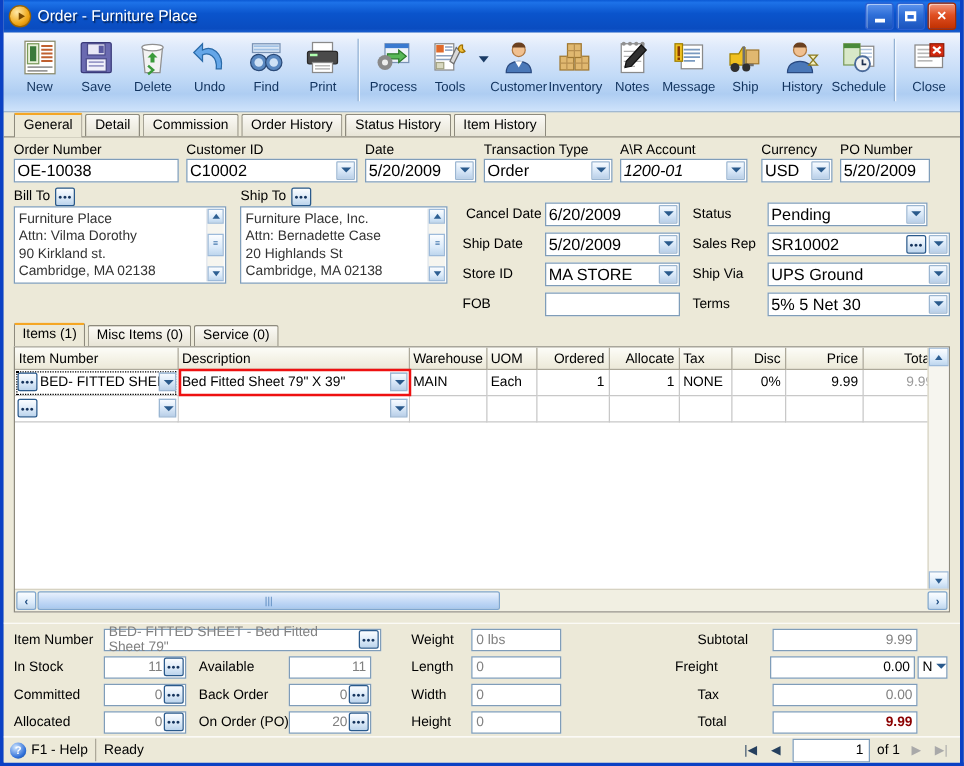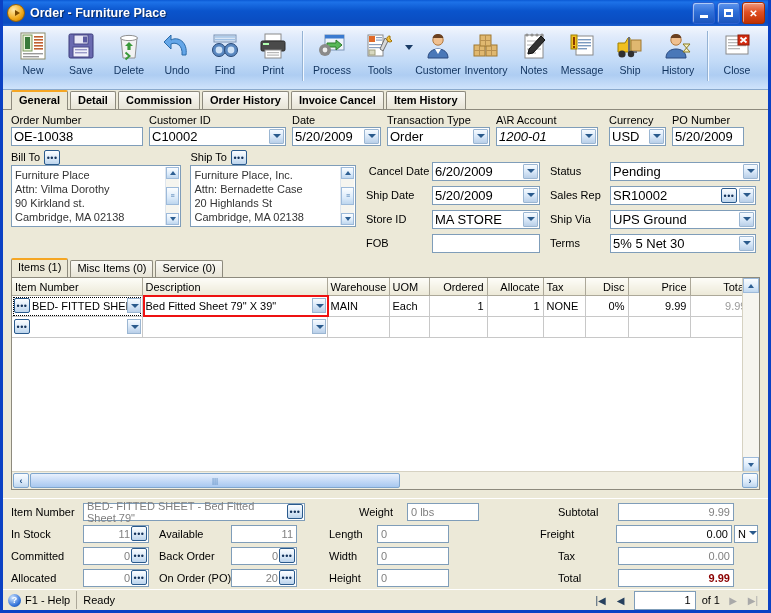--- a/index.html
+++ b/index.html
@@ -32,21 +32,21 @@
     margin-right:5px;flex:0 0 16px;
   }
   .titlebar .tb-icon:after{
     content:"";width:0;height:0;
     border-left:5px solid #7a4a00;
     border-top:3.5px solid transparent;
     border-bottom:3.5px solid transparent;
     margin-left:2px;
   }
   .titlebar .tb-title{
-    color:#fff;font-weight:bold;font-size:12.5px;
+    color:#fff;font-weight:normal;font-size:12.5px;
     text-shadow:1px 1px 1px rgba(0,0,0,.55);
     white-space:nowrap;
   }
   .tb-buttons{position:absolute;right:3px;top:2px;display:flex;gap:2px;}
   .tb-btn{
     width:21px;height:20px;border:1px solid #2a5fd0;border-radius:3px;
     display:flex;align-items:center;justify-content:center;
     color:#fff;font-size:10px;font-weight:bold;
     background:linear-gradient(to bottom,#5f96ee,#2f6fd8 45%,#1b54bd);
     box-shadow:inset 1px 1px 0 rgba(255,255,255,.5);
@@ -72,21 +72,21 @@
   .dropdown-caret{width:10px;height:52px;display:flex;align-items:center;justify-content:center;}
   .dropdown-caret:after{
     content:"";width:0;height:0;border-left:4px solid transparent;border-right:4px solid transparent;
     border-top:5px solid #1b3c66;margin-bottom:16px;
   }
   
   .tabstrip{
     flex:0 0 19px;display:flex;align-items:flex-end;
     padding-left:8px;background:#ece9d8;
     border-bottom:1px solid #8d8a7d;
-    position:relative;z-index:1;font-weight:bold;
+    position:relative;z-index:1;
   }
   .tab{
     height:17px;line-height:16px;padding:0 7px;
     font-size:11px;color:#000;
     border:1px solid #8d8a7d;border-bottom:none;
     background:linear-gradient(to bottom,#fbfaf6,#e7e4d6);
     margin-right:2px;border-radius:2px 2px 0 0;
     white-space:nowrap;
   }
   .tab.active{
@@ -491,20 +491,37 @@
         <svg width="28" height="28" viewBox="0 0 28 28">
           <circle cx="12" cy="8" r="5.2" fill="#f0c090" stroke="#b07840"></circle>
           <path d="M12 2 a5.5 5.5 0 0 1 5.5 4 H6.5 A5.5 5.5 0 0 1 12 2z" fill="#6a4020"></path>
           <path d="M2 26 c0-6 4.5-9 10-9 s10 3 10 9z" fill="#4a78b8" stroke="#2a4a80"></path>
           <path d="M19 12 h7 l-3.5 4 3.5 4 h-7 l3.5 -4 z" fill="#f5f0c0" stroke="#8a7a20"></path>
         </svg>
       </div>
       <div class="lbl">History</div>
     </div>
 
+    <div class="tbtn">
+      <div class="ic">
+        <svg width="30" height="28" viewBox="0 0 30 28">
+          <rect x="14" y="5" width="13" height="16" fill="#fff" stroke="#8a8a8a"></rect>
+          <g fill="#b0c4de">
+              <rect x="15.5" y="7" width="10" height="1.2"></rect>
+              <rect x="15.5" y="10" width="10" height="1.2"></rect>
+              <rect x="15.5" y="13" width="10" height="1.2"></rect>
+            </g>
+          <rect x="3" y="3" width="13" height="17" fill="#d8e8c8" stroke="#7a9a5a"></rect>
+          <rect x="3" y="3" width="13" height="3.5" fill="#4a8a3a"></rect>
+          <circle cx="18" cy="19" r="6" fill="#f2f2f2" stroke="#4a6a9a" stroke-width="1.5"></circle>
+          <path d="M18 15.5 v4 h3" stroke="#203050" stroke-width="1.4" fill="none"></path>
+        </svg>
+      </div>
+      <div class="lbl">Schedule</div>
+    </div>
 
     <div class="tb-sep"></div>
 
     <div class="tbtn">
       <div class="ic">
         <svg width="28" height="28" viewBox="0 0 28 28">
           <rect x="3" y="4" width="22" height="18" fill="#fff" stroke="#8a8a8a"></rect>
           <g fill="#b8b8b8">
               <rect x="5" y="7" width="18" height="1.3"></rect>
               <rect x="5" y="10" width="18" height="1.3"></rect>
@@ -517,21 +534,21 @@
       </div>
       <div class="lbl">Close</div>
     </div>
   </div>
 
   <div class="tabstrip">
     <div class="tab active">General</div>
     <div class="tab">Detail</div>
     <div class="tab">Commission</div>
     <div class="tab">Order History</div>
-    <div class="tab">Invoice Cancel</div>
+    <div class="tab">Status History</div>
     <div class="tab">Item History</div>
   </div>
 
   <div class="panel">
 
     <div class="row" style="align-items:flex-start;">
       <div style="width:138px;">
         <div class="fld-label">Order Number</div>
         <div class="inp" style="width:132px;">OE-10038</div>
       </div>
@@ -636,21 +653,21 @@
         </div>
         <div class="row">
           <span class="fld-label" style="width:66px;">FOB</span>
           <span class="inp" style="width:108px;"></span>
         </div>
       </div>
 
       <div style="margin-left:10px;margin-top:12px;">
         <div class="row" style="margin-bottom:5px;">
           <span class="fld-label" style="width:60px;">Status</span>
-          <span style="position:relative;width:150px;">
+          <span style="position:relative;width:128px;">
             <span class="inp combo">Pending</span>
             <span class="caret"></span>
           </span>
         </div>
         <div class="row" style="margin-bottom:5px;">
           <span class="fld-label" style="width:60px;">Sales Rep</span>
           <span style="position:relative;width:146px;">
             <span class="inp combo" style="padding-right:36px;">SR10002</span>
             <span class="ell-btn" style="position:absolute;right:19px;top:2px;z-index:3;">•••</span>
             <span class="caret"></span>
@@ -808,21 +825,21 @@
         </span>
         <span class="bot-label" style="width:72px;margin-left:10px;">On Order (PO)</span>
         <span style="position:relative;width:66px;">
           <span class="small-inp" style="width:66px;padding-right:18px;">20</span>
           <span class="ell-btn" style="position:absolute;right:2px;top:1px;">•••</span>
         </span>
       </div>
     </div>
 
     <div style="width:150px;margin-left:18px;">
-      <div class="row" style="margin-bottom:4px;justify-content:flex-end;">
+      <div class="row" style="margin-bottom:4px;">
         <span class="bot-label" style="width:48px;">Weight</span>
         <span class="small-inp left" style="width:72px;">0 lbs</span>
       </div>
       <div class="row" style="margin-bottom:4px;">
         <span class="bot-label" style="width:48px;">Length</span>
         <span class="small-inp left" style="width:72px;">0</span>
       </div>
       <div class="row" style="margin-bottom:4px;">
         <span class="bot-label" style="width:48px;">Width</span>
         <span class="small-inp left" style="width:72px;">0</span>

